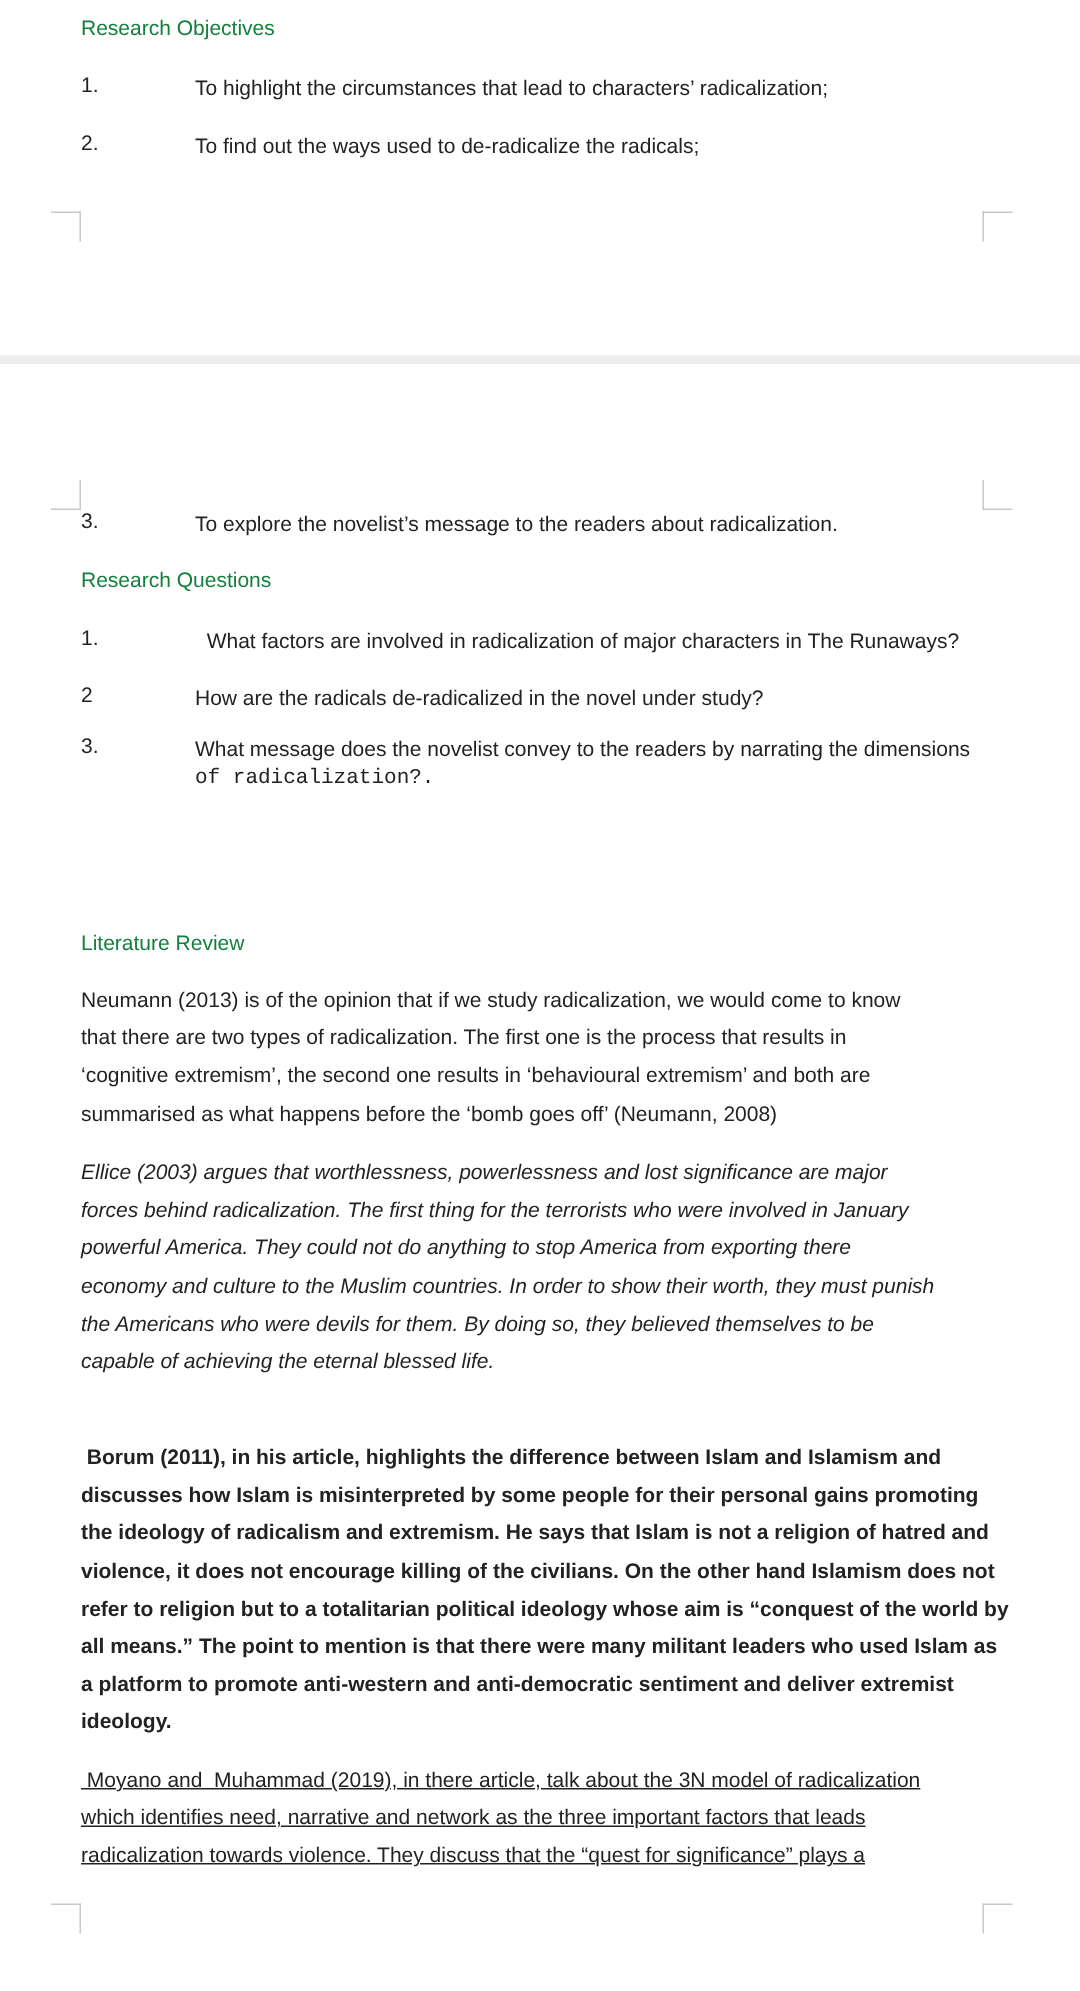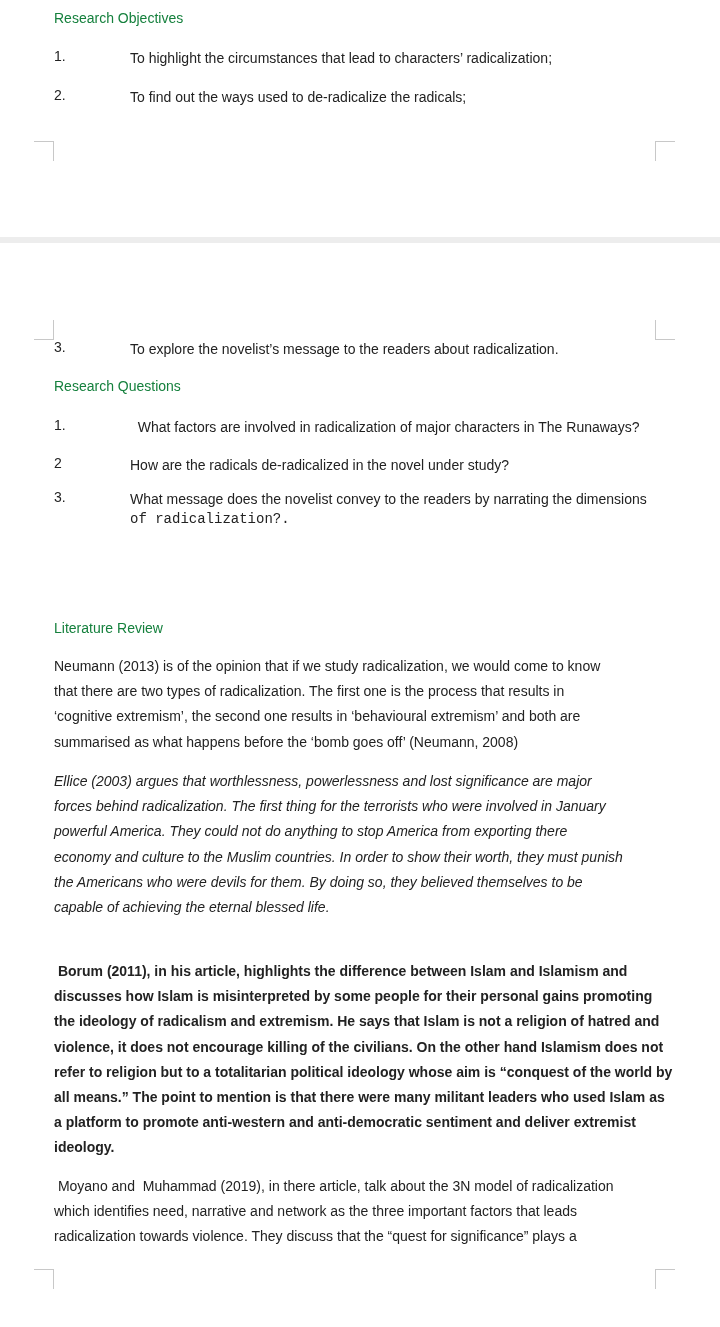--- a/index.html
+++ b/index.html
@@ -129,21 +129,21 @@
     <span style="white-space:pre;"> Borum (2011), in his article, highlights the difference between Islam and Islamism and</span>
     <span>discusses how Islam is misinterpreted by some people for their personal gains promoting</span>
     <span>the ideology of radicalism and extremism. He says that Islam is not a religion of hatred and</span>
     <span>violence, it does not encourage killing of the civilians. On the other hand Islamism does not</span>
     <span>refer to religion but to a totalitarian political ideology whose aim is “conquest of the world by</span>
     <span>all means.” The point to mention is that there were many militant leaders who used Islam as</span>
     <span>a platform to promote anti-western and anti-democratic sentiment and deliver extremist</span>
     <span>ideology.</span>
   </div>
 
-  <div class="para" style="top:931px;">
+  <div class="para" style="top:931px;text-decoration:underline;">
     <span style="white-space:pre;"> Moyano and  Muhammad (2019), in there article, talk about the 3N model of radicalization</span>
     <span>which identifies need, narrative and network as the three important factors that leads</span>
     <span>radicalization towards violence. They discuss that the “quest for significance” plays a</span>
   </div>
 
   <div class="corner bl-end" style="left:34px; top:1026px;"></div>
   <div class="corner br-end" style="left:655px; top:1026px;"></div>
 </div>
 
 </body></html>

